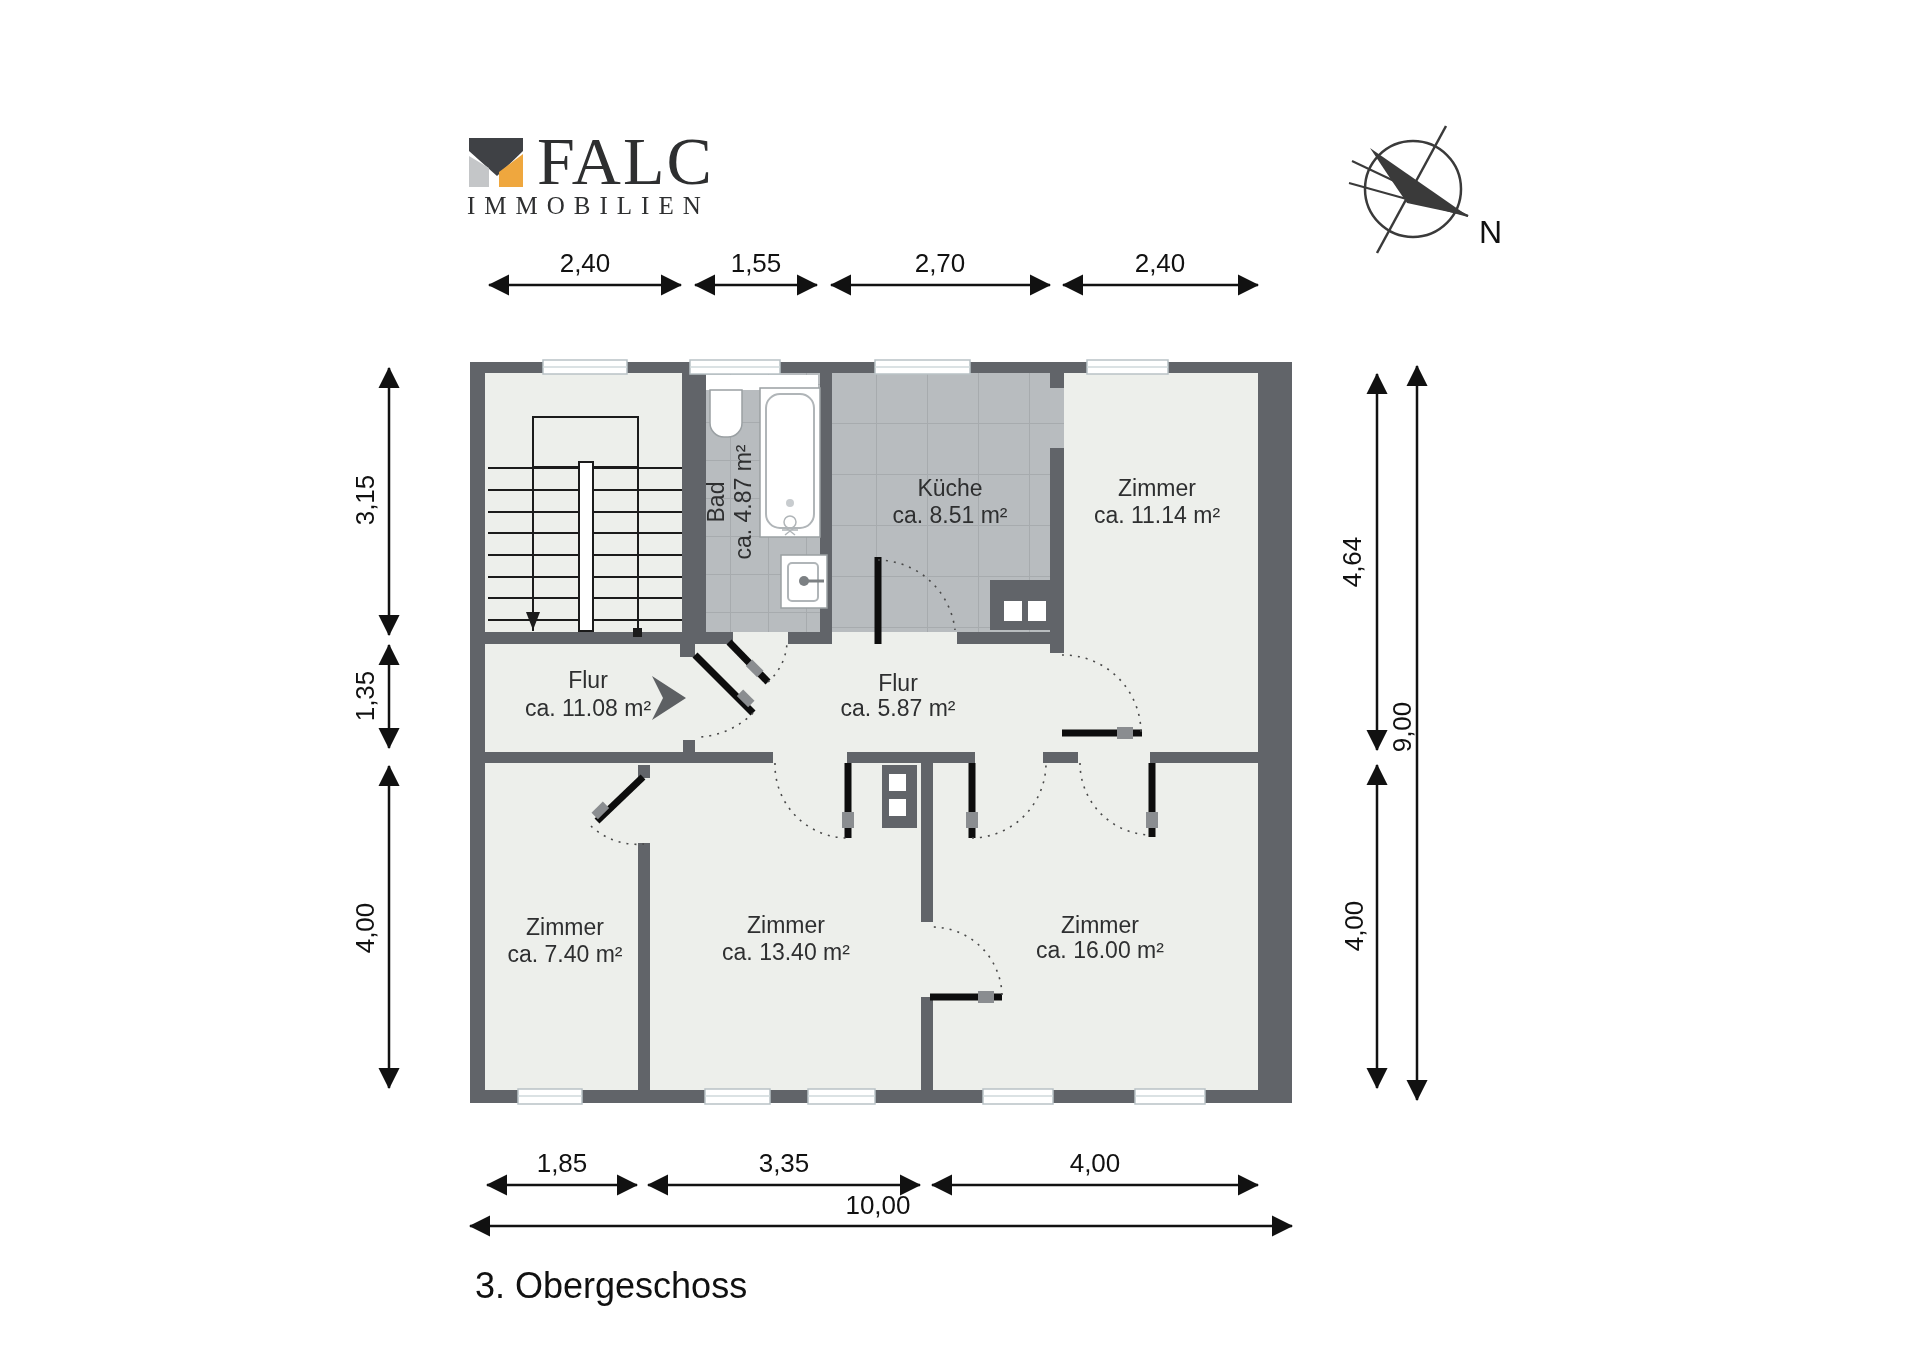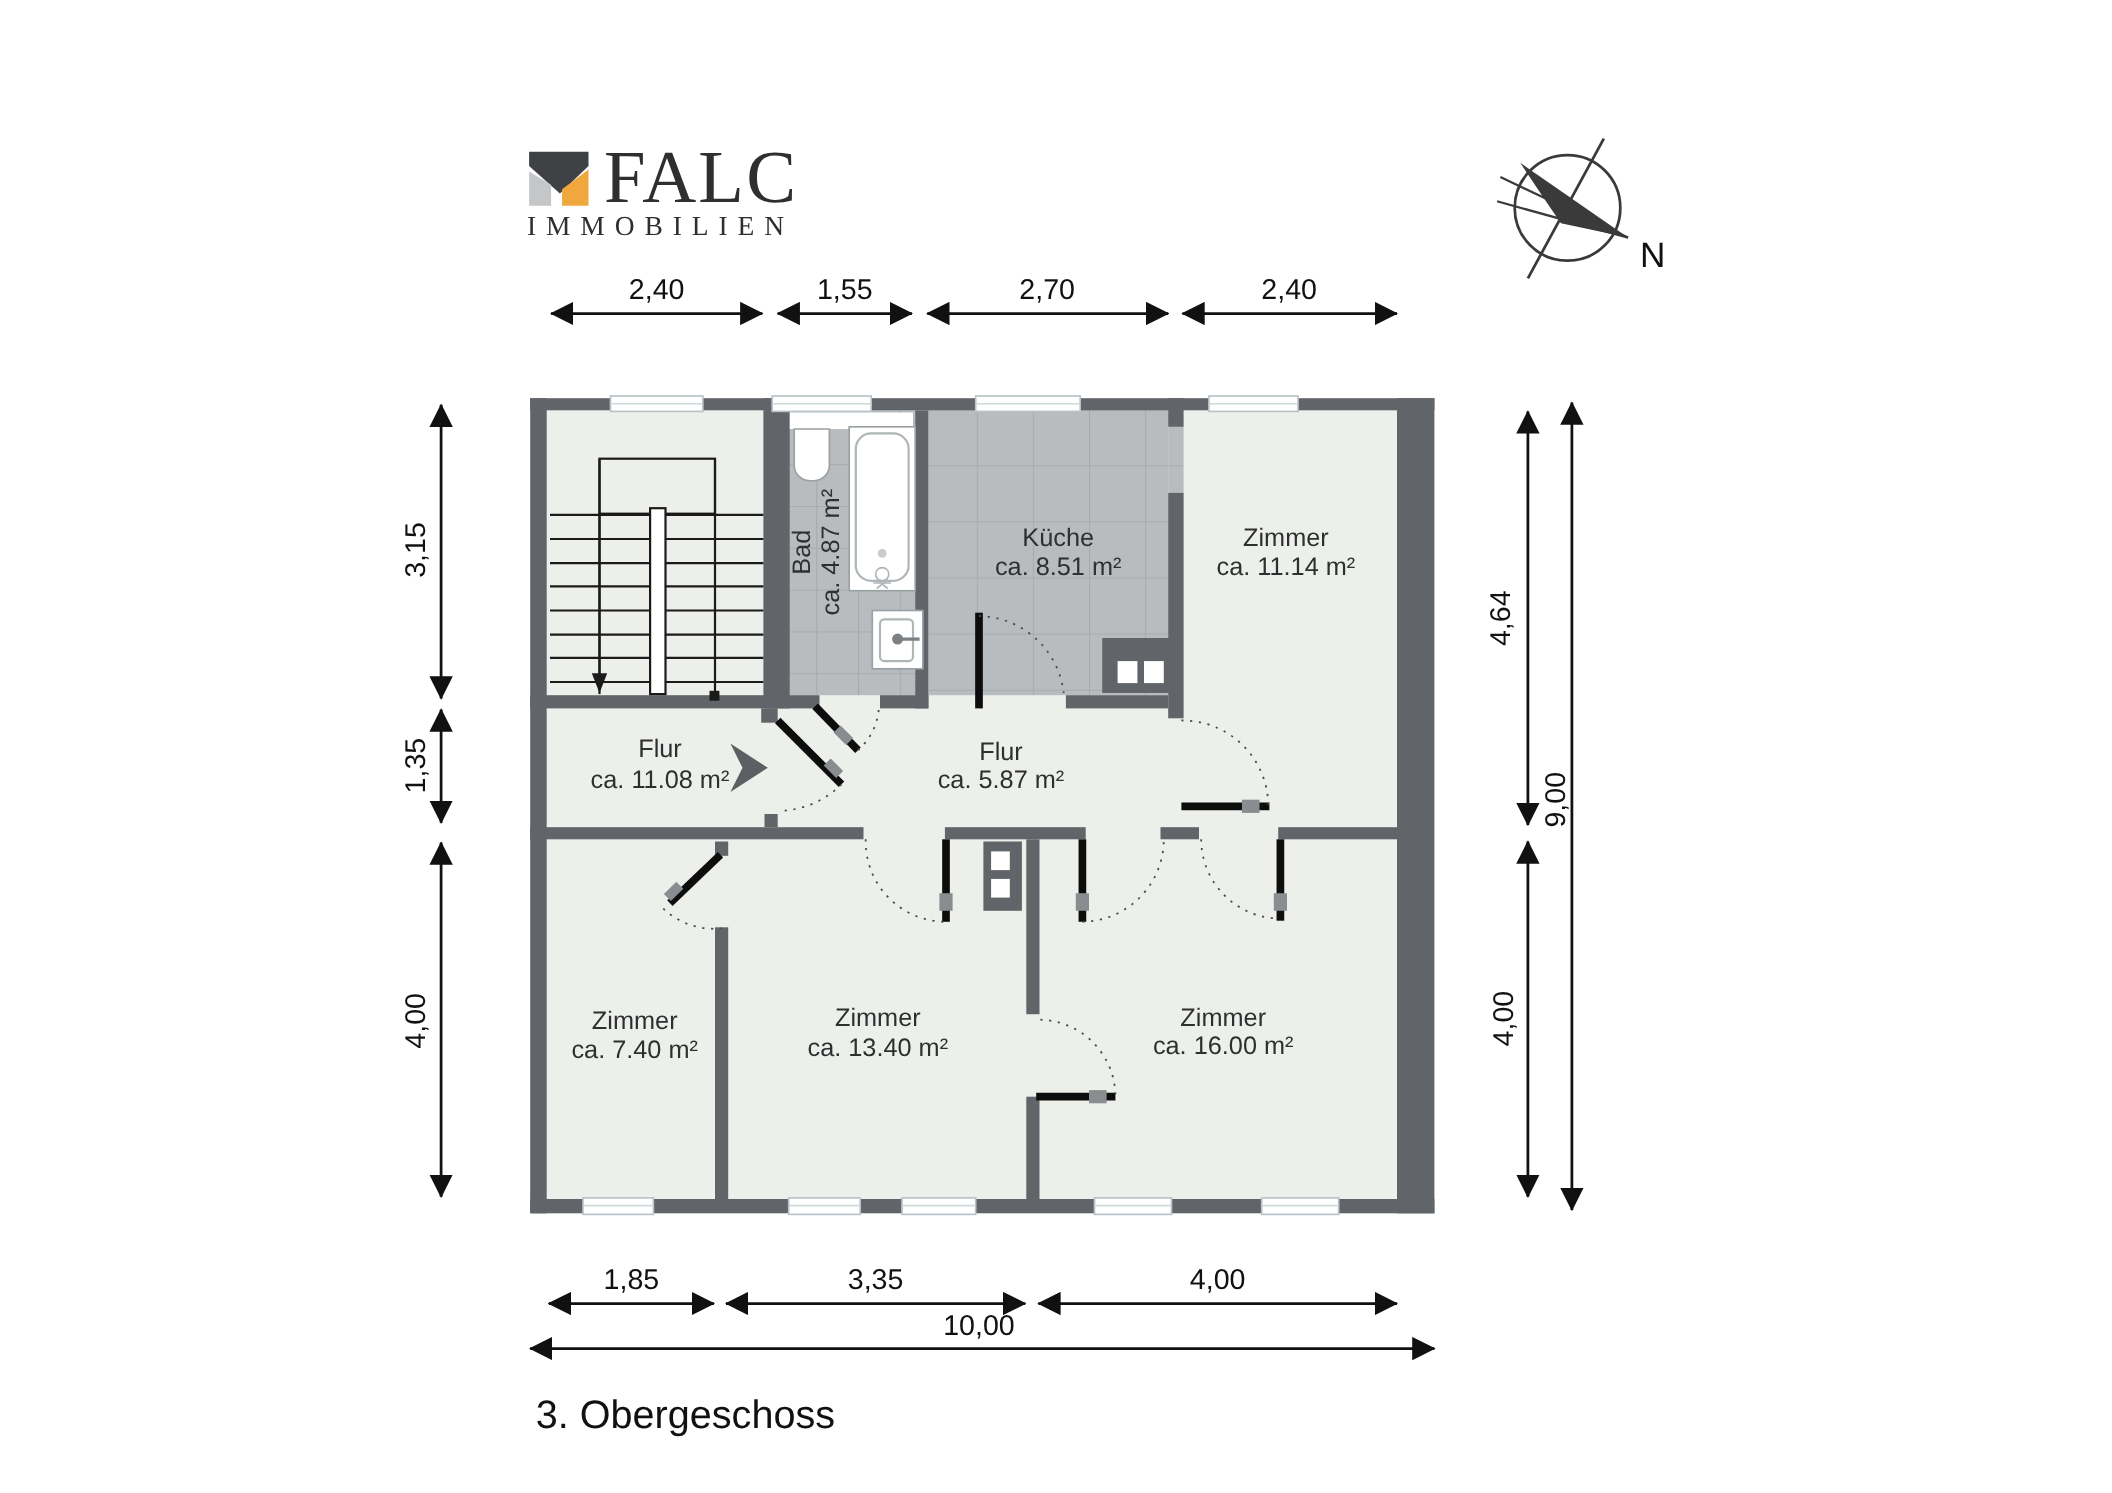--- a/index.html
+++ b/index.html
@@ -1,17 +1,17 @@
 <!DOCTYPE html>
 <html><head>
 <meta charset="utf-8">
 <style>
   html,body{margin:0;padding:0;background:#ffffff;}
   .page{position:relative;width:1636px;height:1357px;background:#fff;overflow:hidden;
-        font-family:"Liberation Sans",sans-serif;padding-left:12px;}
+        font-family:"Liberation Sans",sans-serif;}
   svg text{font-family:"Liberation Sans",sans-serif;fill:#2e2f30;}
   text.roomlbl{font-size:23px;}
   text.dimlbl{font-size:26px;fill:#111;}
   text.brand{font-family:"Liberation Serif",serif;font-size:68px;letter-spacing:2px;}
   text.brandsub{font-family:"Liberation Serif",serif;font-size:25px;letter-spacing:9px;}
   text.title{font-size:36px;fill:#111;}
   text.north{font-size:32px;fill:#111;}
 </style>
 </head>
 <body>

